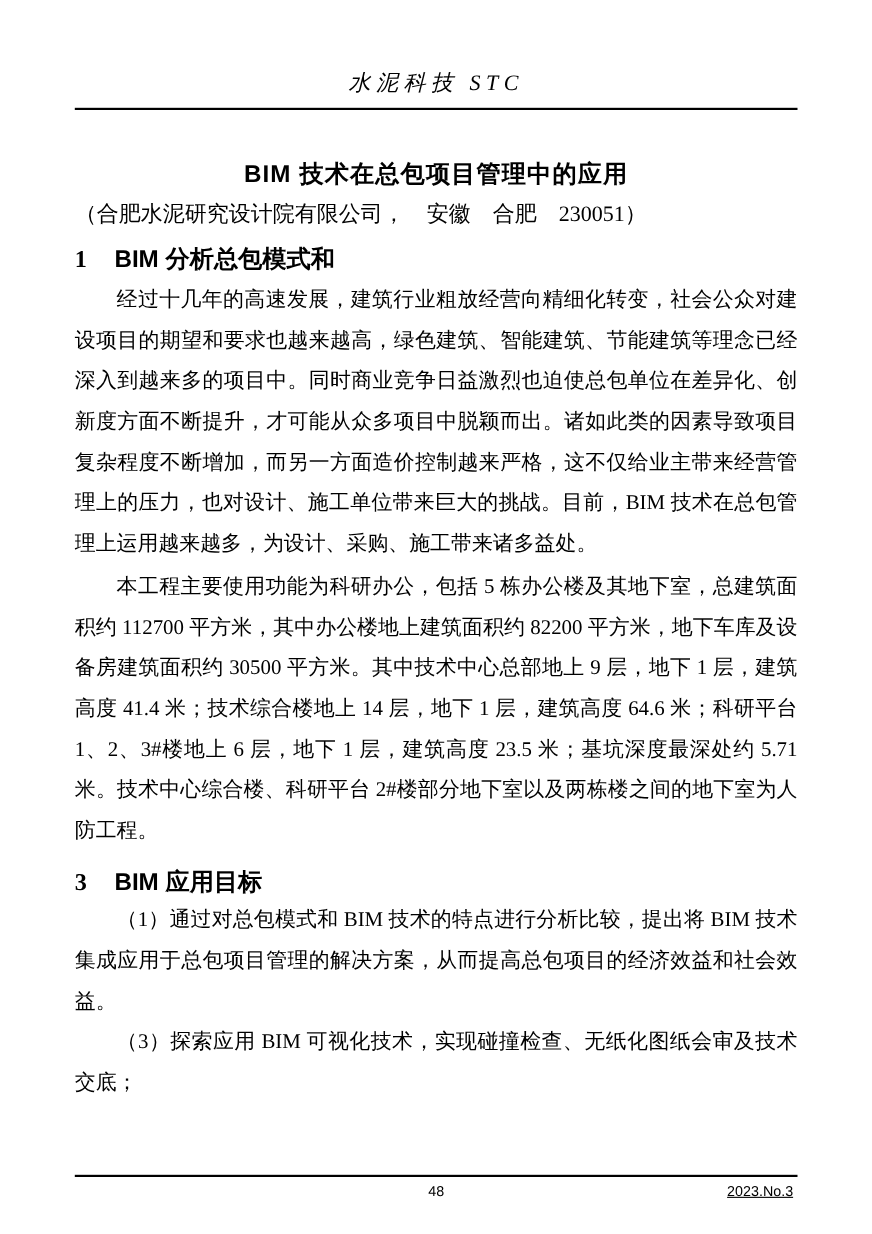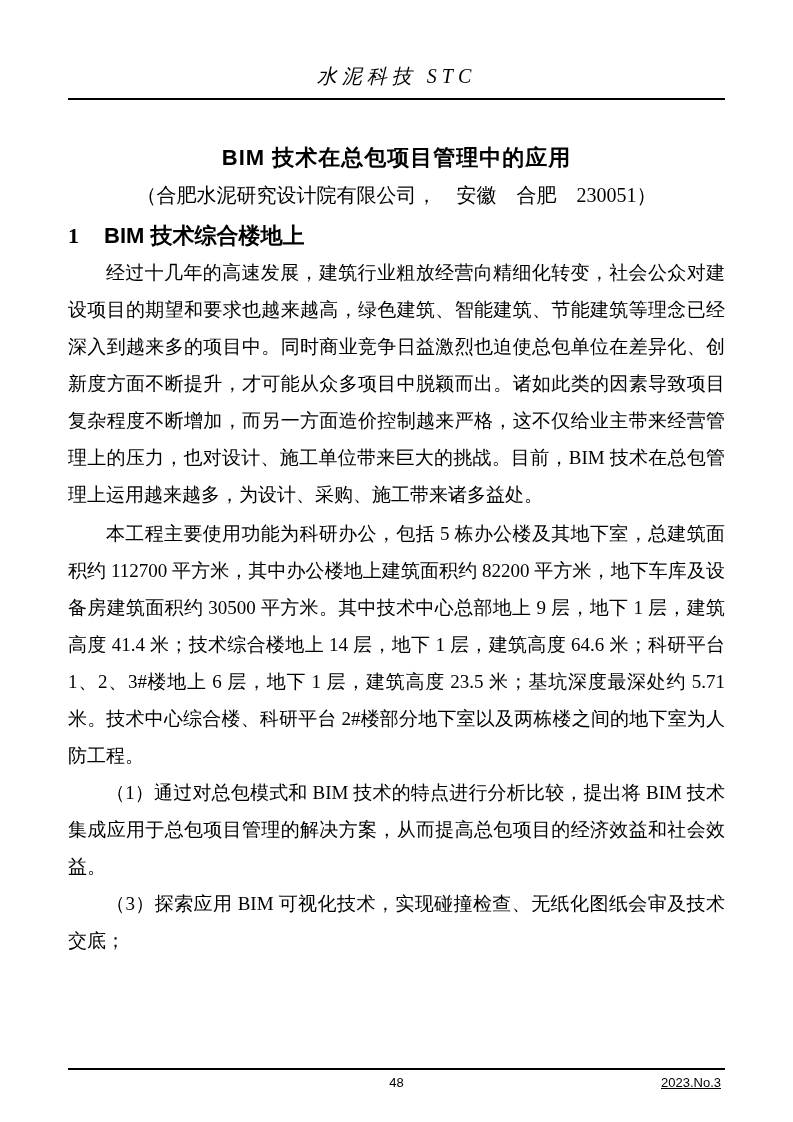--- a/index.html
+++ b/index.html
@@ -43,21 +43,20 @@
     letter-spacing: 1px;
   }
   .author {
     margin-top: 20px;
     text-align: center;
     font-size: 19px;
     line-height: 26px;
   }
   .affiliation {
     margin-top: 0;
-    text-align: center;
     font-size: 20px;
     line-height: 30px;
   }
 
   
   .sec-heading {
     margin: 12px 0 0 0;
     font-family: "Liberation Sans", sans-serif;
     font-weight: bold;
     font-size: 22px;
@@ -118,30 +117,33 @@
   <div class="journal-title">水泥科技 STC</div>
   <div class="header-rule"></div>
 
   <h1 class="article-title">BIM 技术在总包项目管理中的应用</h1>
 
 
   <div class="affiliation">（合肥水泥研究设计院有限公司，　安徽　合肥　230051）</div>
 
   <section>
     <h2 class="sec-heading first">
-      <span class="sec-num">1</span><span class="sec-text">BIM 技术综合楼地上</span>
+      <span class="sec-num">1</span><span class="sec-text">BIM 分析总包模式和</span>
     </h2>
     <p class="para">经过十几年的高速发展，建筑行业粗放经营向精细化转变，社会公众对建设项目的期望和要求也越来越高，绿色建筑、智能建筑、节能建筑等理念已经深入到越来多的项目中。同时商业竞争日益激烈也迫使总包单位在差异化、创新度方面不断提升，才可能从众多项目中脱颖而出。诸如此类的因素导致项目复杂程度不断增加，而另一方面造价控制越来严格，这不仅给业主带来经营管理上的压力，也对设计、施工单位带来巨大的挑战。目前，BIM 技术在总包管理上运用越来越多，为设计、采购、施工带来诸多益处。</p>
   </section>
 
   <section>
     <p class="para">本工程主要使用功能为科研办公，包括 5 栋办公楼及其地下室，总建筑面积约 112700 平方米，其中办公楼地上建筑面积约 82200 平方米，地下车库及设备房建筑面积约 30500 平方米。其中技术中心总部地上 9 层，地下 1 层，建筑高度 41.4 米；技术综合楼地上 14 层，地下 1 层，建筑高度 64.6 米；科研平台 1、2、3#楼地上 6 层，地下 1 层，建筑高度 23.5 米；基坑深度最深处约 5.71 米。技术中心综合楼、科研平台 2#楼部分地下室以及两栋楼之间的地下室为人防工程。</p>
   </section>
 
   <section>
+    <h2 class="sec-heading">
+      <span class="sec-num">3</span><span class="sec-text">BIM 应用目标</span>
+    </h2>
     <p class="para item">（1）通过对总包模式和 BIM 技术的特点进行分析比较，提出将 BIM 技术集成应用于总包项目管理的解决方案，从而提高总包项目的经济效益和社会效益。</p>
     <p class="para item">（3）探索应用 BIM 可视化技术，实现碰撞检查、无纸化图纸会审及技术交底；</p>
 
   </section>
 
   <div class="footer-rule"></div>
   <div class="footer-pagenum">48</div>
   <div class="footer-issue">2023.No.3</div>
 
 </div>

